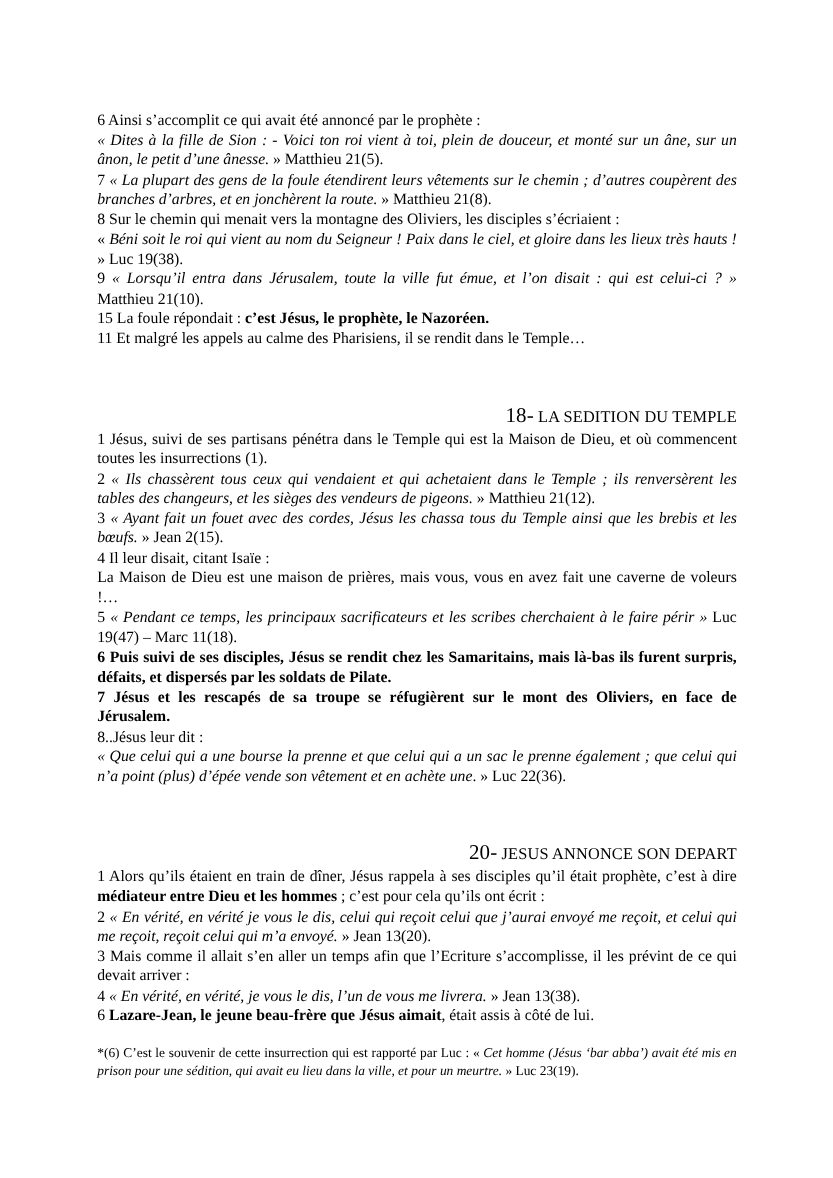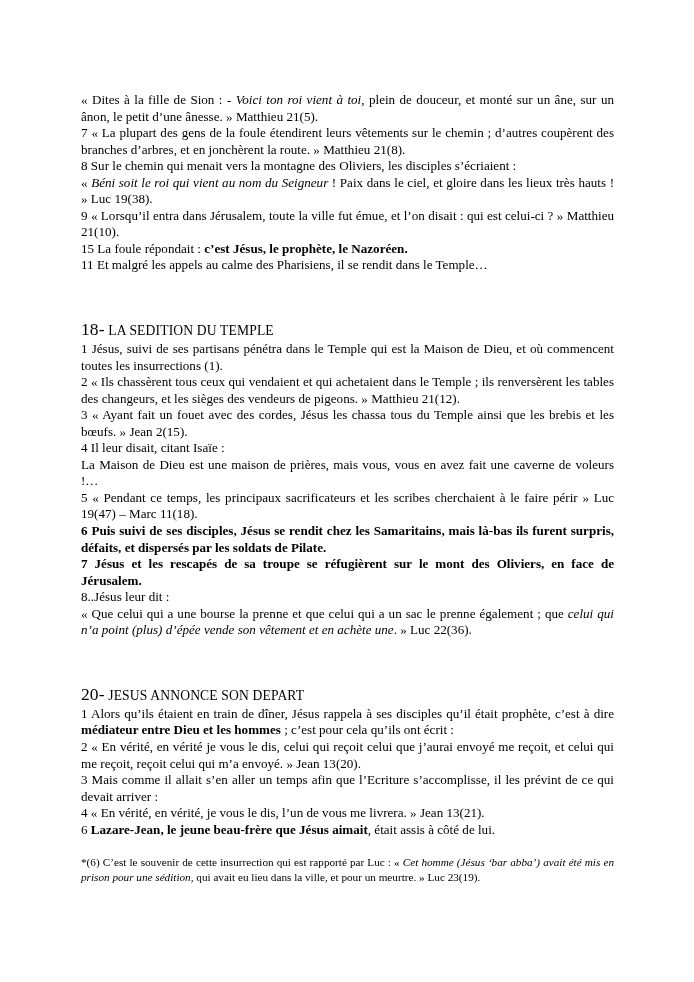--- a/index.html
+++ b/index.html
@@ -32,30 +32,30 @@
   p {
     margin: 0;
     padding: 0;
     font-size: 13.1px;
     line-height: 16.55px;
     text-align: justify;
     text-justify: inter-word;
     hyphens: none;
   }
   
-  .i  { }
+  .i  { font-style: italic; }
   .b  { font-weight: bold; }
   .bi { font-weight: normal; font-style: italic; }
   .r  { font-style: normal; font-weight: normal; }
 
   
   .section-heading {
     margin: 0;
     padding: 0;
-    text-align: left;
+    text-align: right;
     line-height: 20px;
     white-space: nowrap;
   }
   .section-heading .num {
     font-size: 17.5px;
     letter-spacing: 0.1px;
   }
   .section-heading .title {
     font-size: 13.6px;
     letter-spacing: 0.15px;
@@ -82,20 +82,21 @@
     line-height: 16px;
   }
 </style>
 </head>
 <body>
 
 <div class="page">
 
   <div class="content">
     <div id="blocks-root">
+        <p><span class="r">6  Ainsi s’accomplit ce qui avait été annoncé par le prophète :</span></p>
         <p><span class="i">« Dites à la fille de Sion : - </span><span class="bi">Voici ton roi vient à toi</span><span class="i">, plein de douceur, et monté sur un âne, sur un ânon, le petit d’une ânesse.</span><span class="r"> » Matthieu 21(5).</span></p>
         <p><span class="r">7   </span><span class="i">« La plupart des gens de la foule étendirent leurs vêtements sur le chemin ; d’autres coupèrent des branches d’arbres, et en jonchèrent la route.</span><span class="r"> » Matthieu 21(8).</span></p>
         <p><span class="r">8  Sur le chemin qui menait vers la montagne des Oliviers, les disciples s’écriaient :</span></p>
         <p><span class="r">« </span><span class="bi">Béni soit le roi qui vient au nom du Seigneur</span><span class="i"> ! Paix dans le ciel, et gloire dans les lieux très hauts !</span><span class="r"> » Luc 19(38).</span></p>
         <p><span class="r">9 </span><span class="i">« Lorsqu’il entra dans Jérusalem, toute la ville fut émue, et l’on disait : qui est celui-ci ? »</span><span class="r"> Matthieu 21(10).</span></p>
         <p><span class="r">15  La foule répondait : </span><span class="b">c’est Jésus, le prophète, le Nazoréen.</span></p>
         <p><span class="r">11  Et malgré les appels au calme des Pharisiens, il se rendit dans le Temple…</span></p>
         <div class="gap-block"></div>
         <div class="section-heading"><span class="num">18-</span><span class="title"> LA SEDITION DU TEMPLE</span></div>
         <p><span class="r">1   Jésus, suivi de ses partisans pénétra dans le Temple qui est la Maison de Dieu, et où commencent toutes les insurrections (1).</span></p>
@@ -106,21 +107,21 @@
         <p><span class="r">5   </span><span class="i">« Pendant ce temps, les principaux sacrificateurs et les scribes cherchaient à le faire périr »</span><span class="r"> Luc 19(47) – Marc 11(18).</span></p>
         <p><span class="b">6  Puis suivi de ses disciples, Jésus se rendit chez les Samaritains, mais là-bas ils furent surpris, défaits, et dispersés par les soldats de Pilate.</span></p>
         <p><span class="b">7  Jésus et les rescapés de sa troupe se réfugièrent sur le mont des Oliviers, en face de Jérusalem.</span></p>
         <p><span class="r">8..Jésus leur dit :</span></p>
         <p><span class="i"> « Que celui qui a une bourse la prenne et que celui qui a un sac le prenne également ; que </span><span class="bi">celui qui n’a point (plus) d’épée vende son vêtement et en achète une</span><span class="r">. » Luc 22(36).</span></p>
         <div class="gap-block"></div>
         <div class="section-heading"><span class="num">20-</span><span class="title"> JESUS ANNONCE SON DEPART</span></div>
         <p><span class="r">1  Alors qu’ils étaient en train de dîner, Jésus rappela à ses disciples qu’il était prophète, c’est à dire </span><span class="b">médiateur entre Dieu et les hommes</span><span class="r"> ; c’est pour cela qu’ils ont écrit :</span></p>
         <p><span class="r">2  </span><span class="i">« En vérité, en vérité je vous le dis, celui qui reçoit celui que j’aurai envoyé me reçoit, et celui qui me reçoit, reçoit celui qui m’a envoyé.</span><span class="r"> » Jean 13(20).</span></p>
         <p><span class="r">3  Mais comme il allait s’en aller un temps afin que l’Ecriture s’accomplisse, il les prévint de ce qui devait arriver :</span></p>
-        <p><span class="r">4  </span><span class="i">«  En vérité, en vérité, je vous le dis, l’un de vous me livrera.</span><span class="r"> » Jean 13(21).</span></p>
+        <p><span class="r">4  </span><span class="i">«  En vérité, en vérité, je vous le dis, l’un de vous me livrera.</span><span class="r"> » Jean 13(38).</span></p>
         <p><span class="r">6  </span><span class="b">Lazare-Jean, le jeune beau-frère que Jésus aimait</span><span class="r">, était assis à côté de lui.</span></p>
       </div>
 
     <div class="gap-small"></div>
     <p class="footnote" id="footnote-root"><span class="r">*(6) C’est le souvenir de cette insurrection qui est rapporté par Luc : « </span><span class="bi">Cet homme (Jésus ‘bar abba’) avait été mis en prison pour une sédition,</span><span class="i"> qui avait eu lieu dans la ville, et pour un meurtre.</span><span class="r"> » Luc 23(19).</span></p>
   </div>
 
 
 </div>
 

